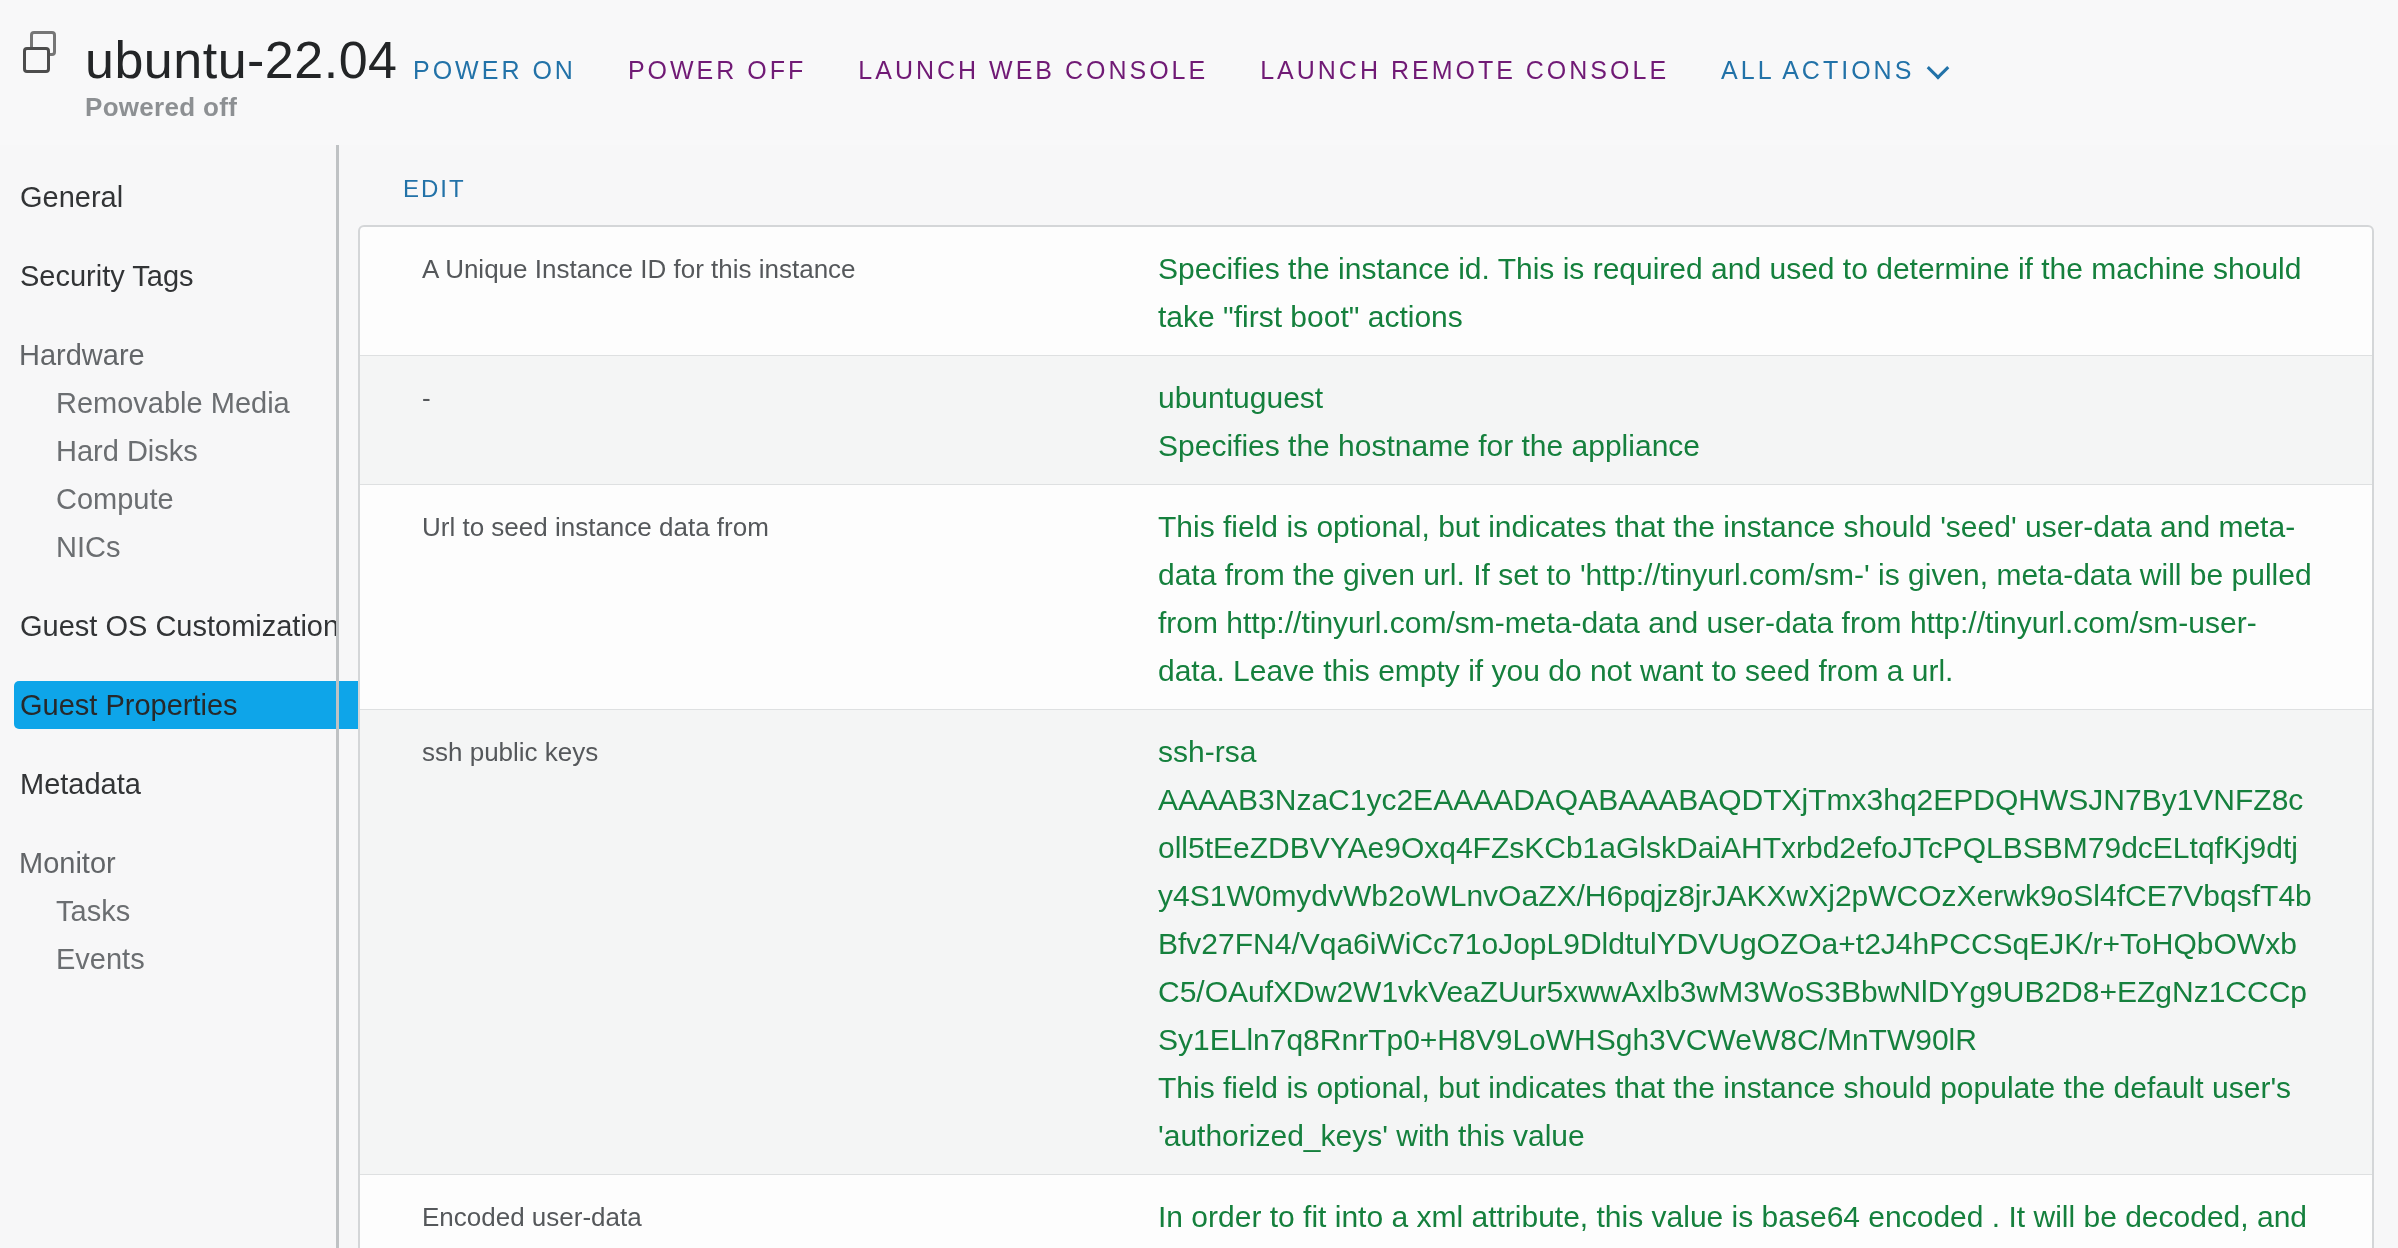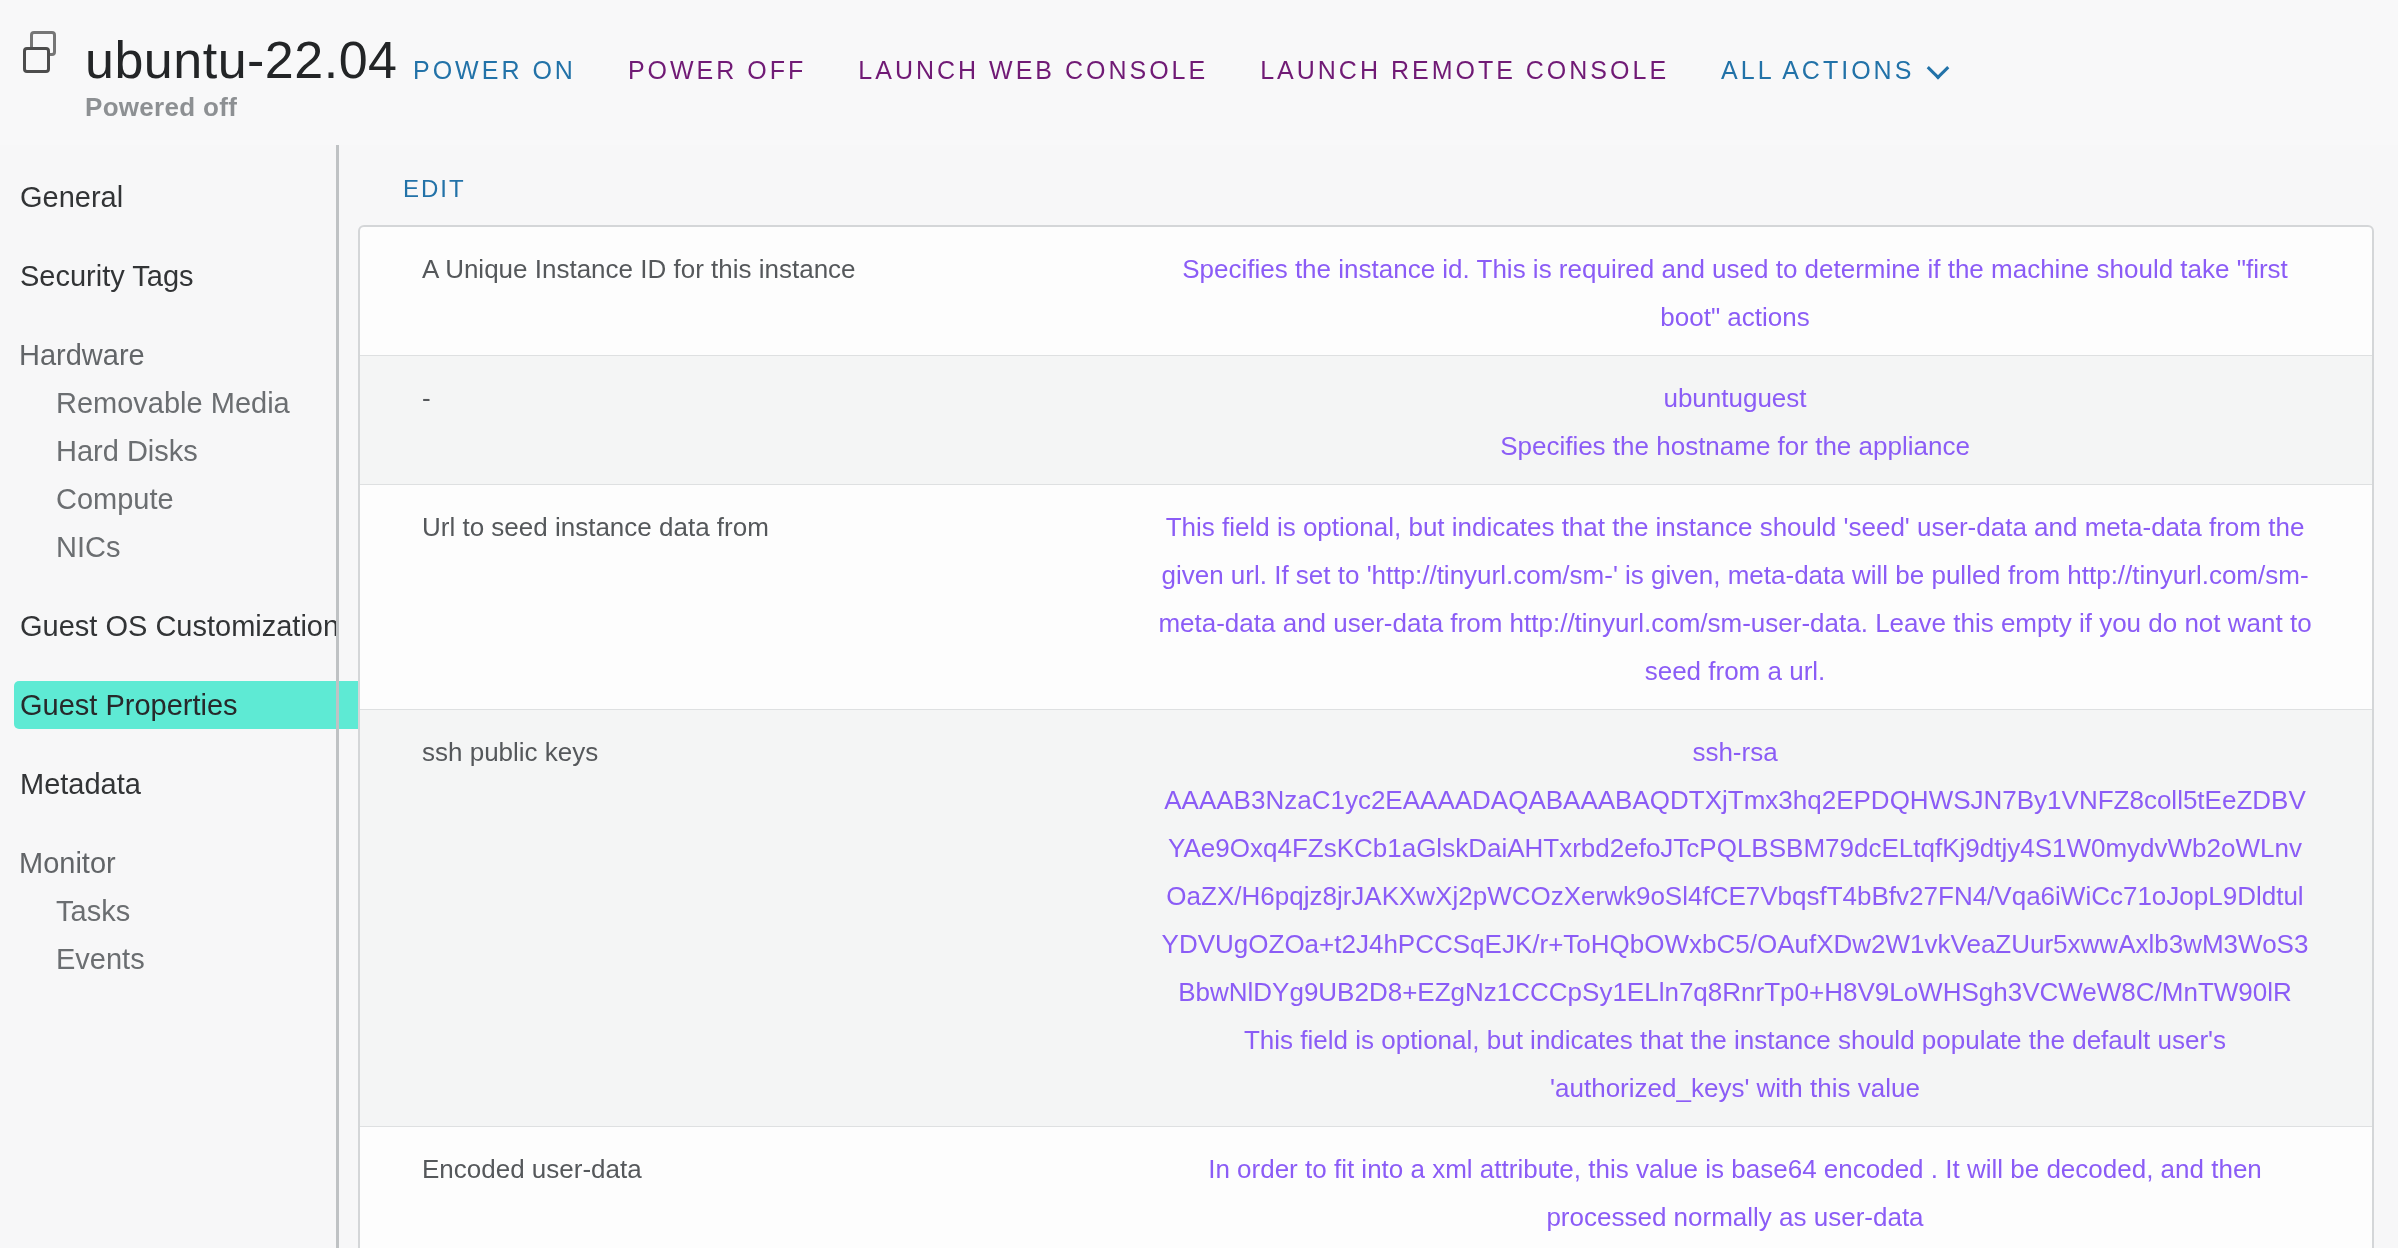--- a/index.html
+++ b/index.html
@@ -26,41 +26,41 @@
   .page-body{position:absolute;top:145px;left:0;right:0;bottom:0;}
   .v-divider{position:absolute;left:336px;top:0;bottom:0;width:3px;background:#bfc2c4;}
   
   .sidebar{position:absolute;left:0;top:0;width:391px;bottom:0;}
   .sidebar ul{list-style:none;margin:28px 0 0 0;padding:0;}
   .sidebar li{line-height:48px;font-size:29px;padding:0 6px 0 20px;cursor:pointer;white-space:normal;}
   .sidebar li.gap{margin-top:31px;}
   .sidebar li.primary{color:#323436;}
   .sidebar li.secondary{color:#626568;padding-left:19px;}
   .sidebar li.sub{color:#6b6e71;padding-left:56px;}
-  .sidebar li.active{background:#5eead4;border-radius:5px;margin-left:14px;padding-left:6px;color:#27292b;}
+  .sidebar li.active{background:#0ea5e9;border-radius:5px;margin-left:14px;padding-left:6px;color:#27292b;}
   
   .main{position:absolute;left:339px;top:0;right:0;bottom:0;}
   .edit-link{position:absolute;left:64px;top:30px;font-size:24px;letter-spacing:2px;color:#2272a8;cursor:pointer;background:none;border:none;padding:0;font-family:inherit;}
   .props-card{
     position:absolute;left:19px;top:80px;width:2016px;
     background:#fdfdfd;border:2px solid #d4d6d8;border-radius:6px;
     box-sizing:border-box;overflow:hidden;
   }
   .prop-row{display:flex;border-top:1px solid #dee0e1;}
   .prop-row:first-child{border-top:none;}
   .prop-row.shaded{background:#f4f5f5;}
   .prop-label{
     flex:0 0 798px;box-sizing:border-box;
     padding:18px 40px 14px 62px;
     font-size:26px;line-height:48px;color:#55585b;
   }
   .prop-value{
     flex:1;box-sizing:border-box;
     padding:18px 60px 14px 0;
-    font-size:26px;line-height:48px;color:#8b5cf6;text-align:center;
+    font-size:30px;line-height:48px;color:#15803d;
   }
   .prop-value p{margin:0;}
   .prop-value p.break-all{overflow-wrap:anywhere;word-break:break-all;}
 </style>
 </head>
 <body>
 
 <div class="header">
   <span class="vm-icon">
     <span class="back"></span>

